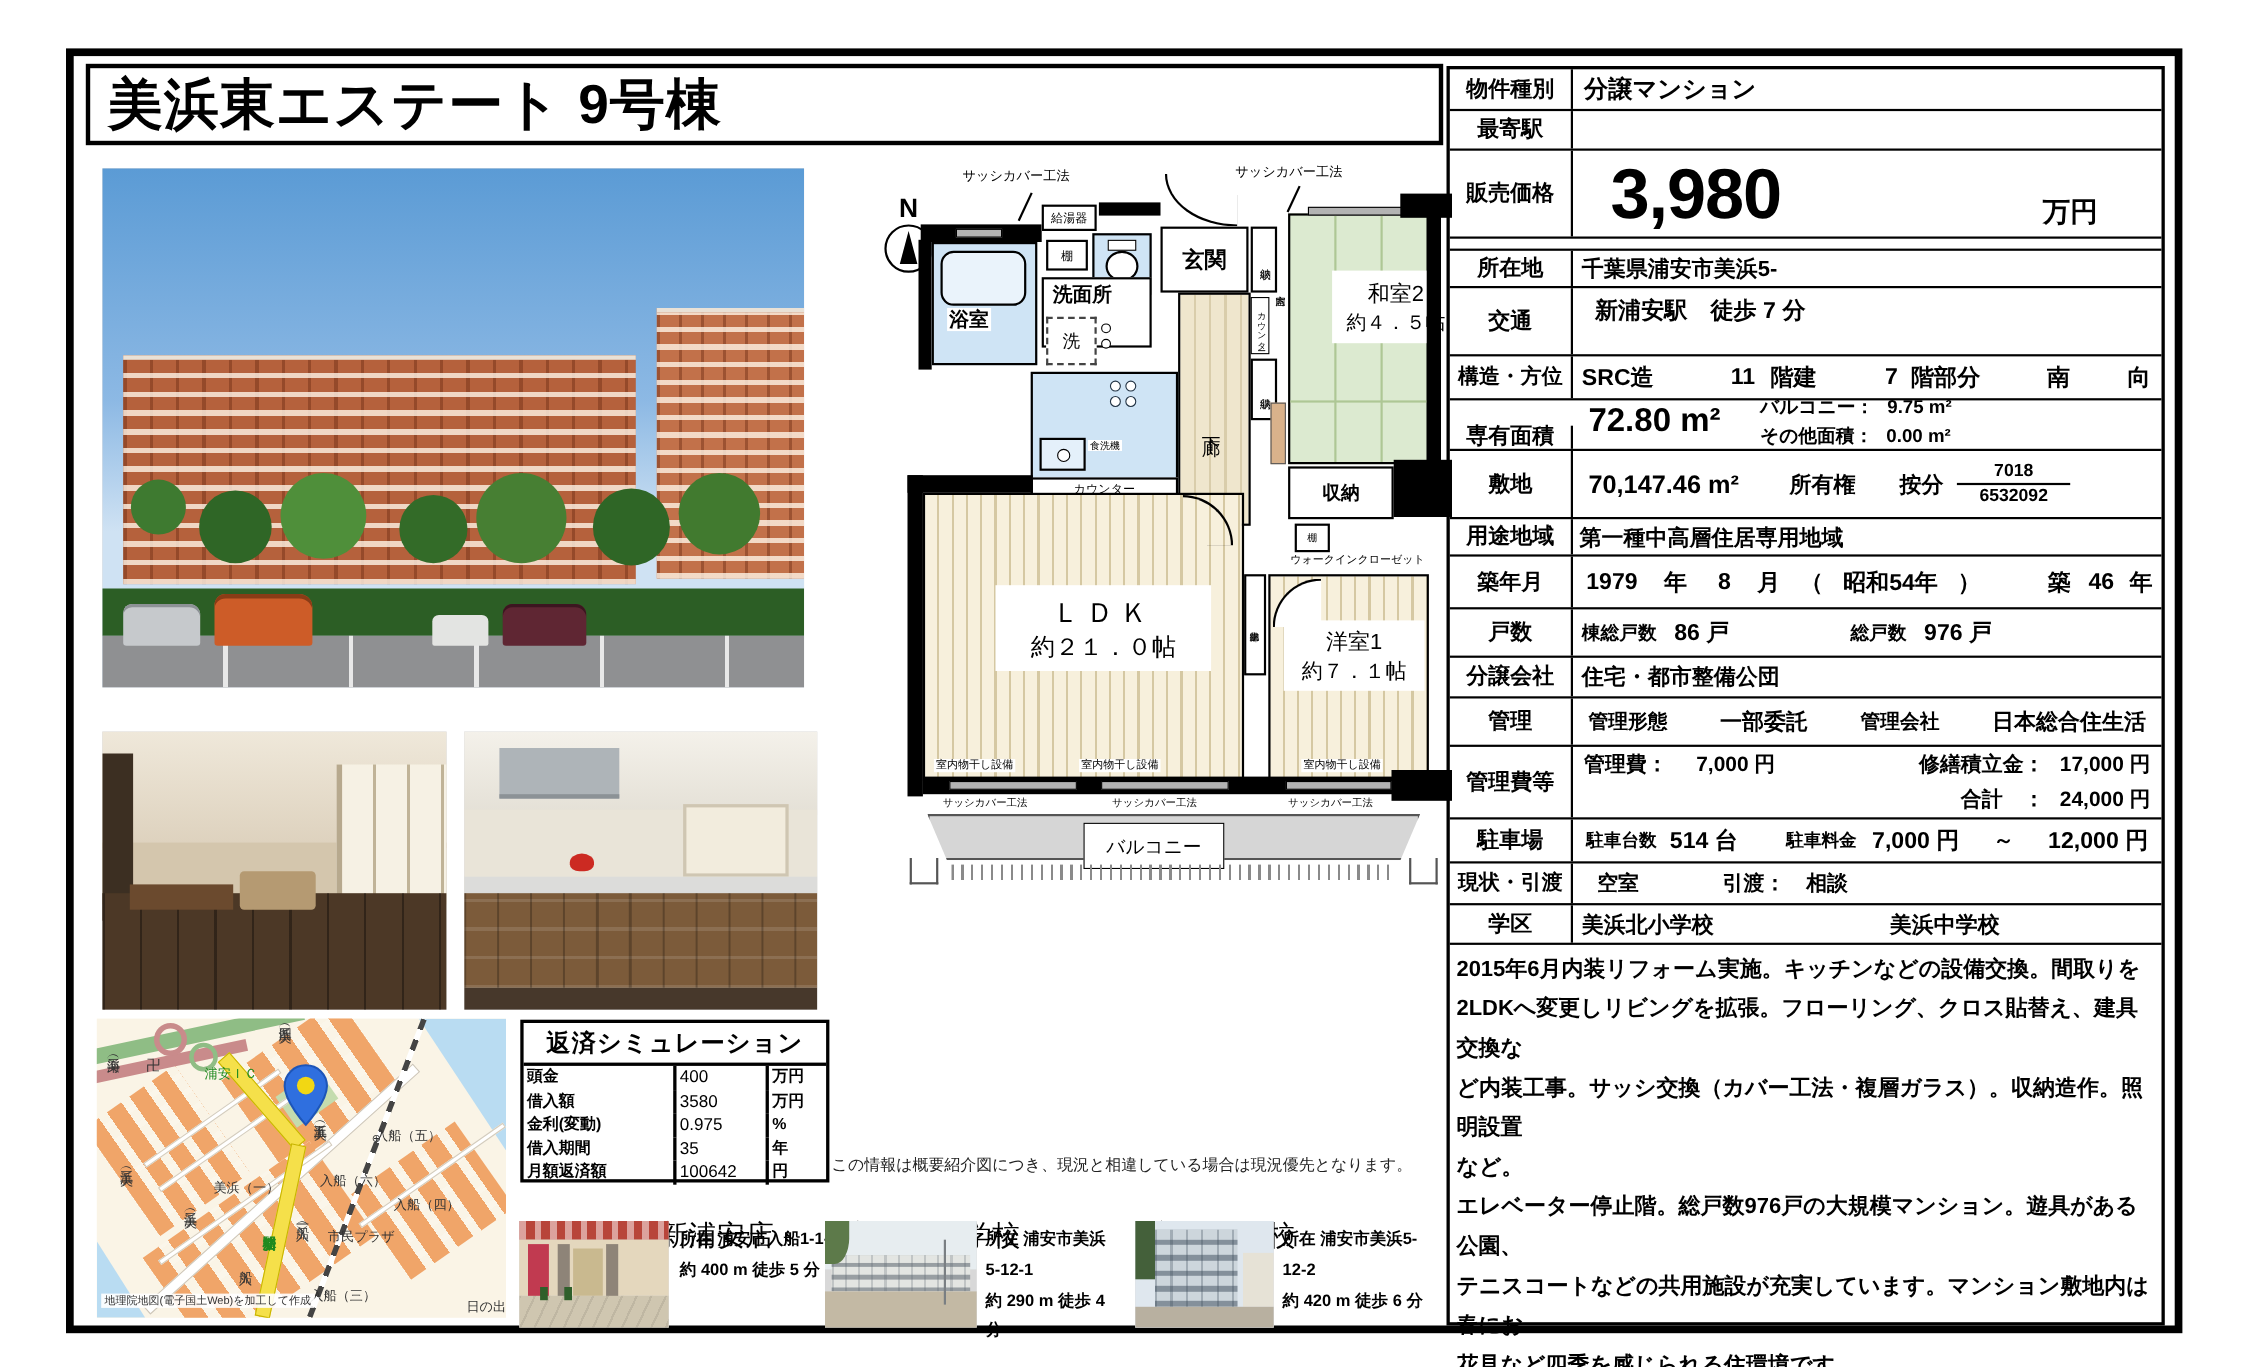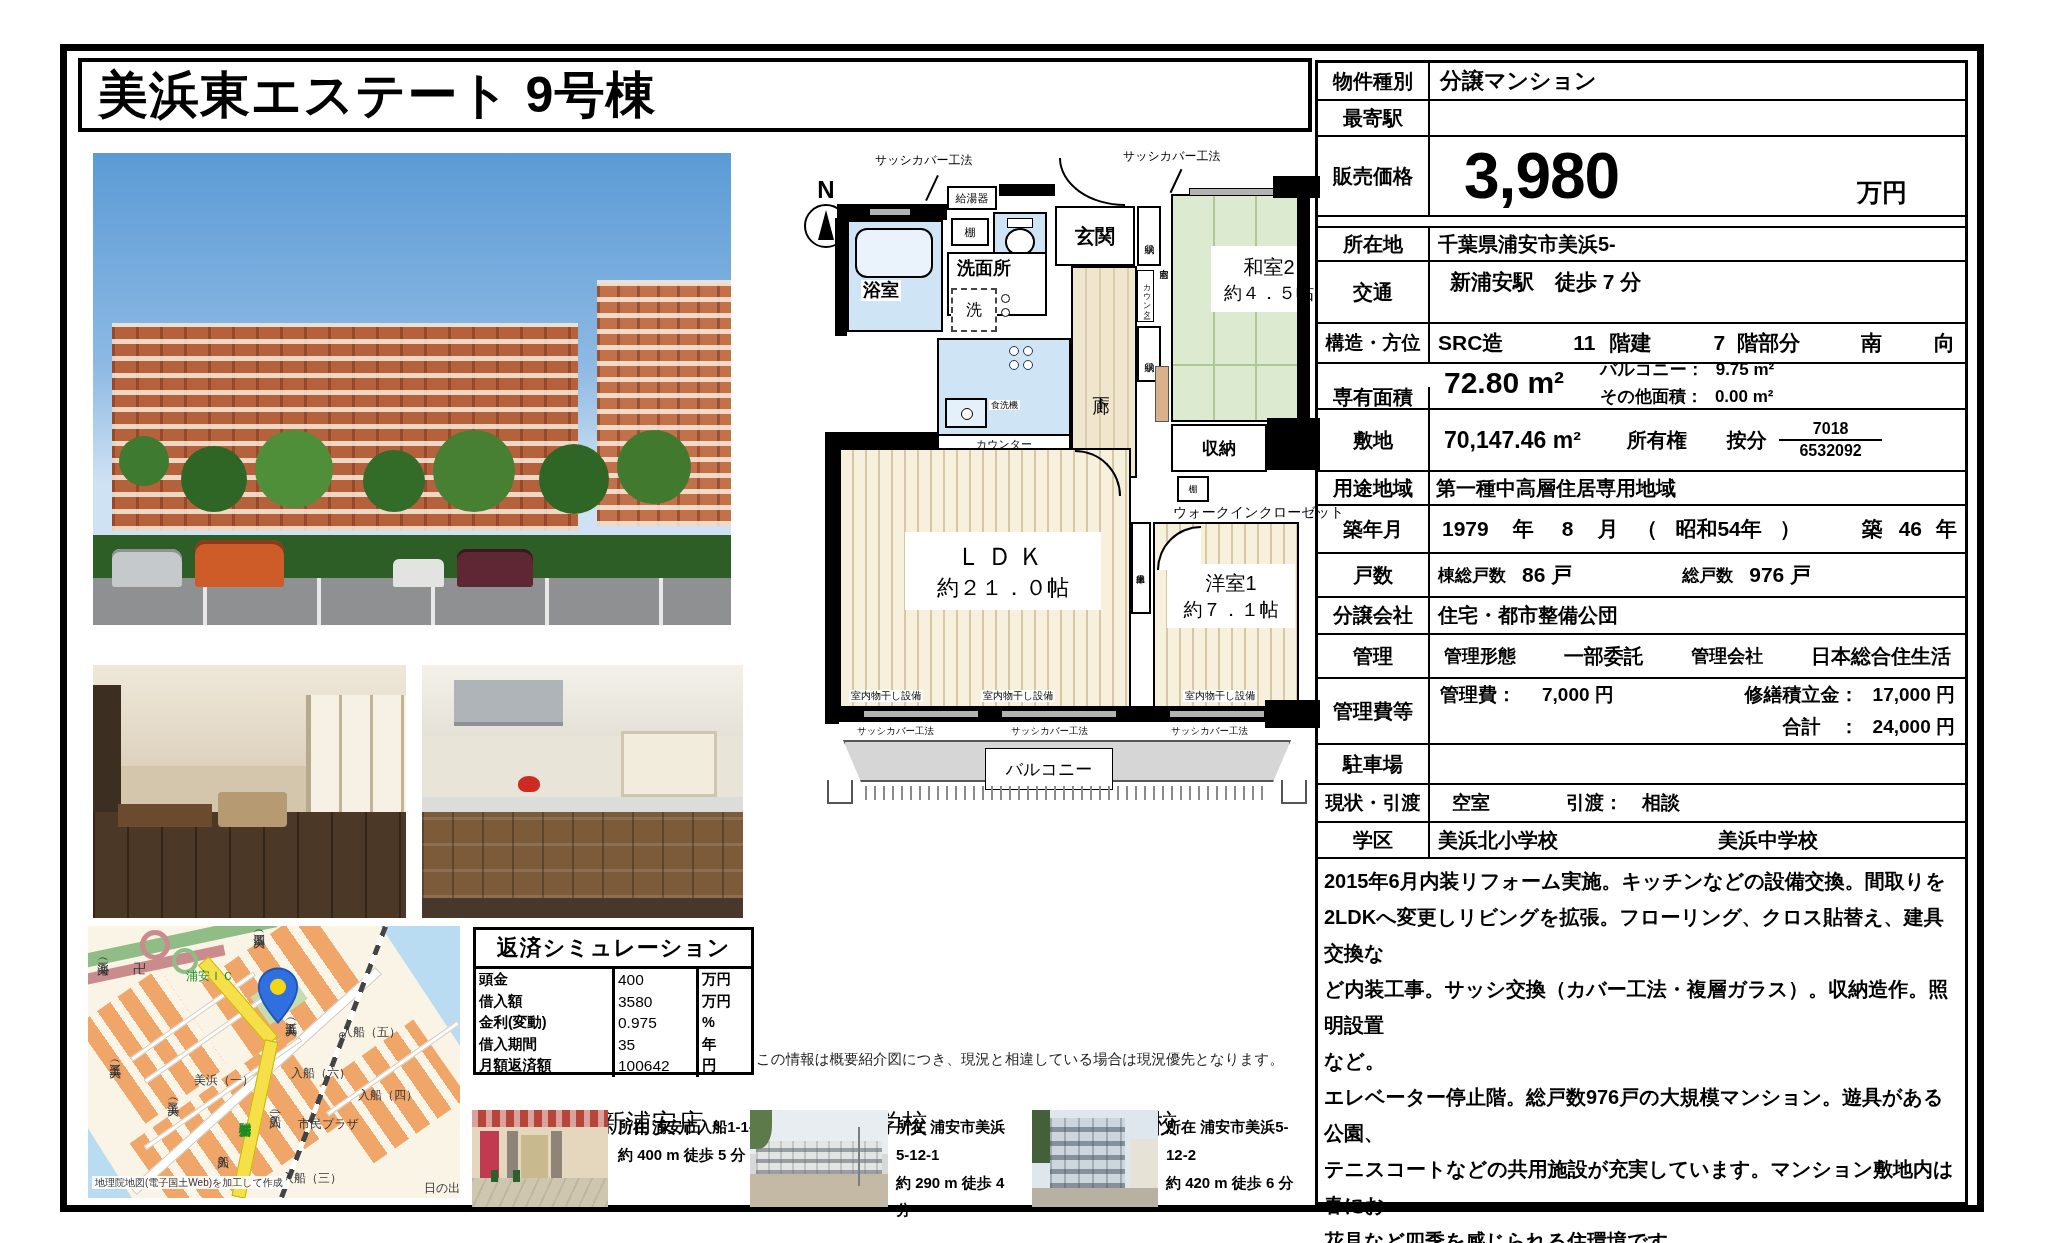--- a/index.html
+++ b/index.html
@@ -181,21 +181,21 @@
     </div>
     <div class="a" style="left:290px;top:302px;width:46px;height:46px;border-top:2px solid #000;border-right:2px solid #000;border-top-right-radius:100% 100%;"></div>
 
     <div class="room" style="left:386px;top:276px;width:96px;height:48px;background:#fff;display:flex;align-items:center;justify-content:center;font-size:17px;font-weight:bold;">
         <span>収納</span>
       </div>
     <div class="wall" style="left:482px;top:270px;width:53px;height:52px;"></div>
     <div class="room" style="left:392px;top:328px;width:32px;height:26px;background:#fff;display:flex;align-items:center;justify-content:center;font-size:9px;">
         <span>棚</span>
       </div>
-    <span class="plbl" style="left:386px;top:356px;font-size:14px;">ウォークインクローゼット</span>
+    <span class="plbl" style="left:386px;top:356px;font-size:10px;">ウォークインクローゼット</span>
 
     <div class="room" style="left:346px;top:374px;width:20px;height:92px;background:#fff;display:flex;align-items:center;justify-content:center;">
         <span class="vtext" style="font-size:8.5px;">上部収納</span>
       </div>
 
     <div class="room wood" style="left:368px;top:374px;width:146px;height:188px;text-decoration:underline;">
       <div class="a" style="left:2px;top:2px;width:44px;height:44px;border-top:2px solid #000;border-left:2px solid #000;border-top-left-radius:100% 100%;background:#fff;"></div>
       <div class="a" style="left:12px;top:40px;width:128px;height:64px;background:#fff;display:flex;flex-direction:column;align-items:center;justify-content:center;">
         <span style="font-size:20px;">洋室1</span>
         <span style="font-size:19px;">約７．１帖</span>
@@ -341,20 +341,28 @@
           <span><span>修繕積立金：</span><span style="margin-left:14px;">17,000 円</span></span>
         </div>
         <div style="display:flex;justify-content:flex-end;">
           <span>合計　：</span>
             <span style="margin-left:14px;">24,000 円</span>
         </div>
       </div>
     </div>
     <div class="tb-row" style="height:40px;">
       <div class="lbl">駐車場</div>
+      <div class="val" style="padding:0 12px;">
+        <span style="font-size:16px;">駐車台数</span>
+        <span style="margin-left:12px;font-size:21px;">514 台</span>
+        <span style="margin-left:44px;font-size:16px;">駐車料金</span>
+        <span style="margin-left:14px;font-size:21px;">7,000 円</span>
+        <span style="margin-left:auto;font-size:19px;">～</span>
+        <span style="margin-left:auto;font-size:21px;">12,000 円</span>
+      </div>
     </div>
     <div class="tb-row" style="height:38px;">
       <div class="lbl" style="font-size:19px;">現状・引渡</div>
       <div class="val" style="font-size:19px;">
         <span style="margin-left:22px;">空室</span>
         <span style="margin-left:76px;">引渡：　相談</span>
       </div>
     </div>
     <div class="tb-row" style="height:36px;">
       <div class="lbl">学区</div>

